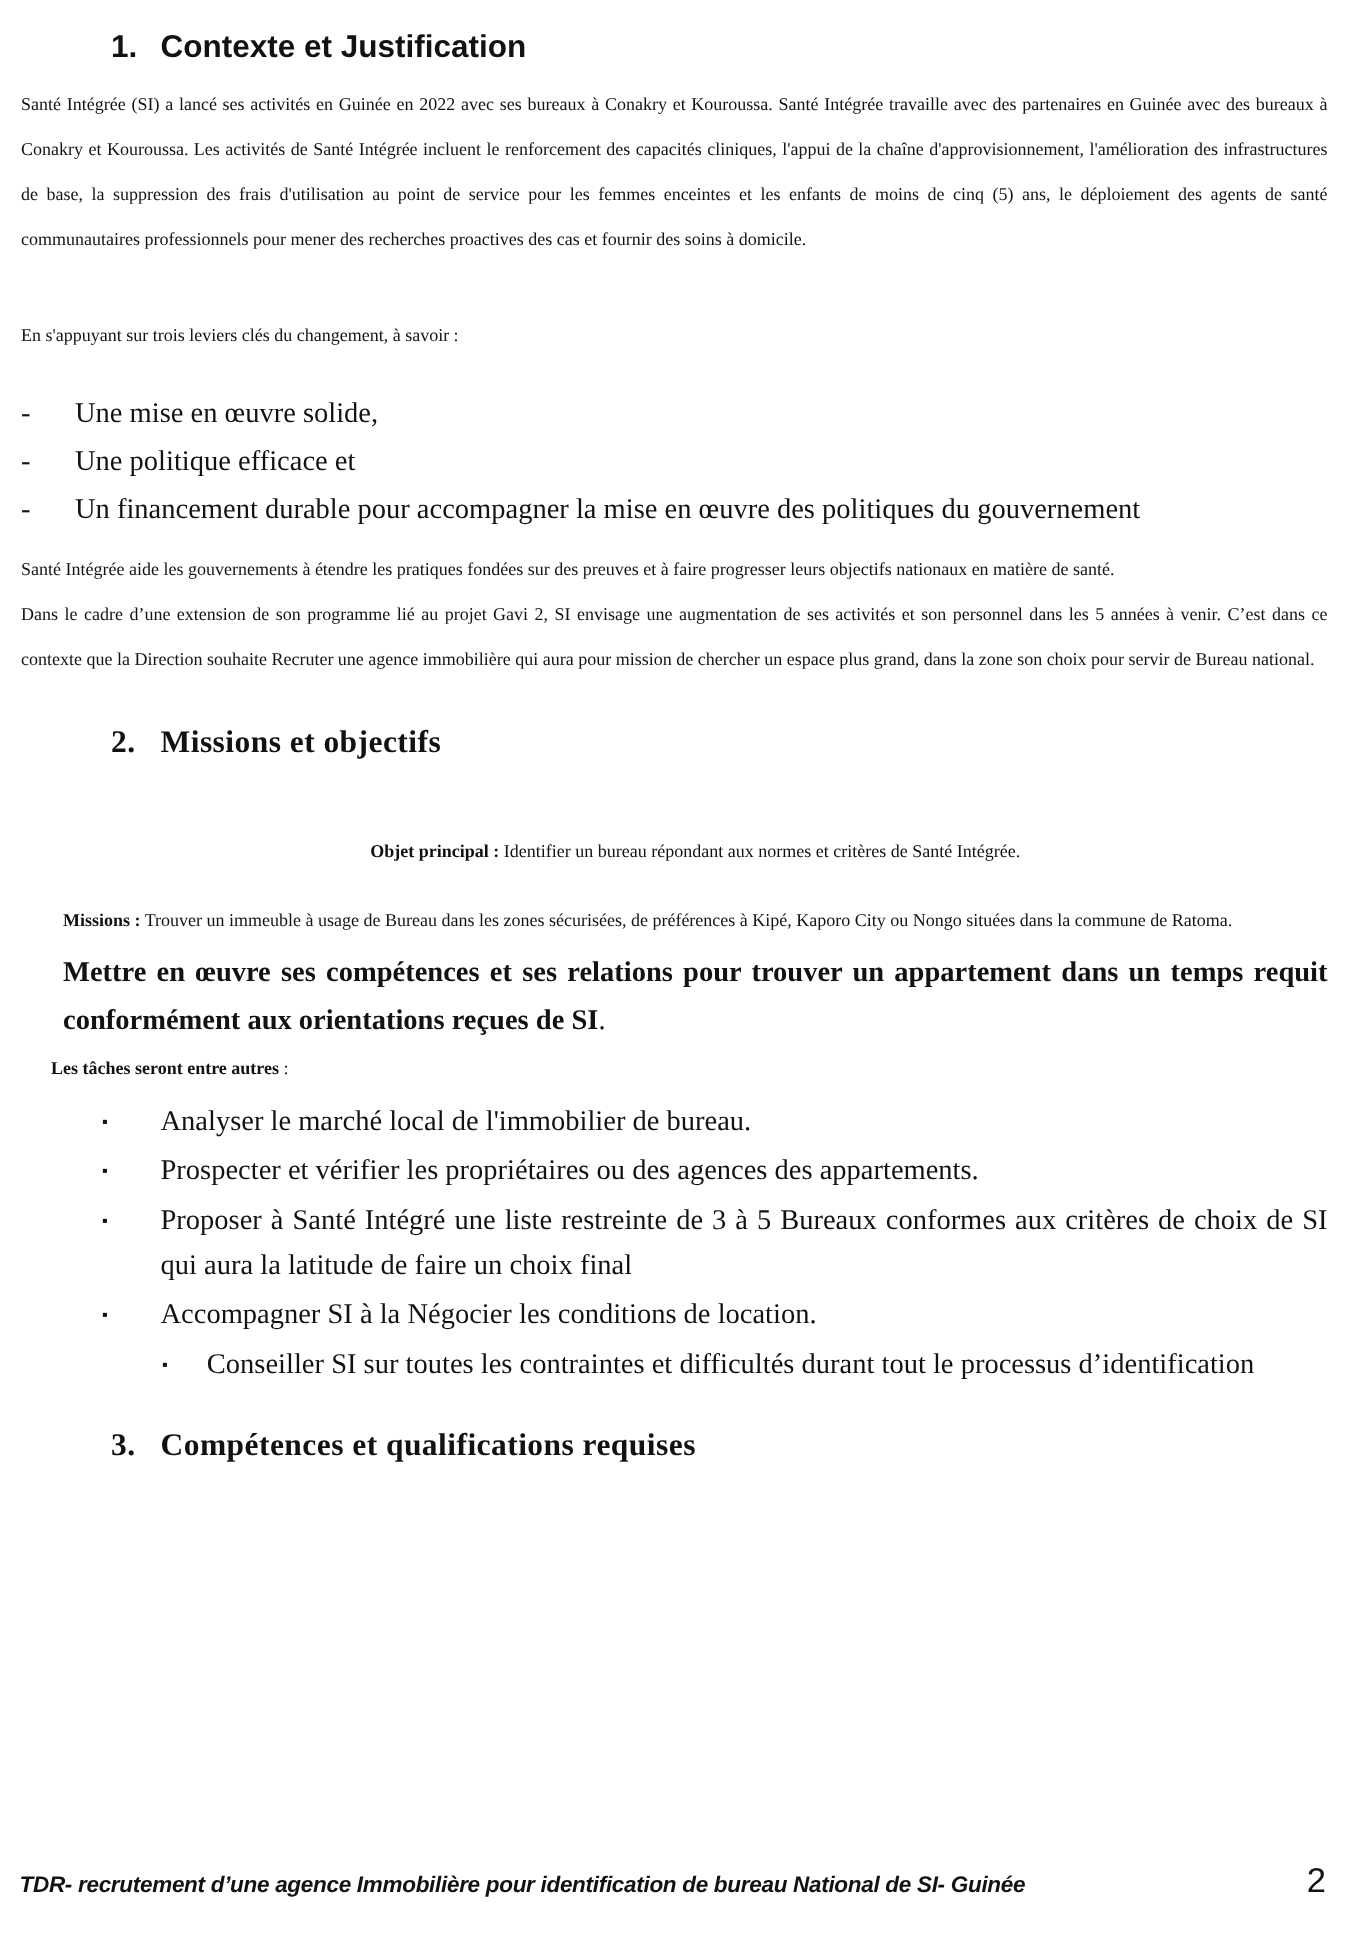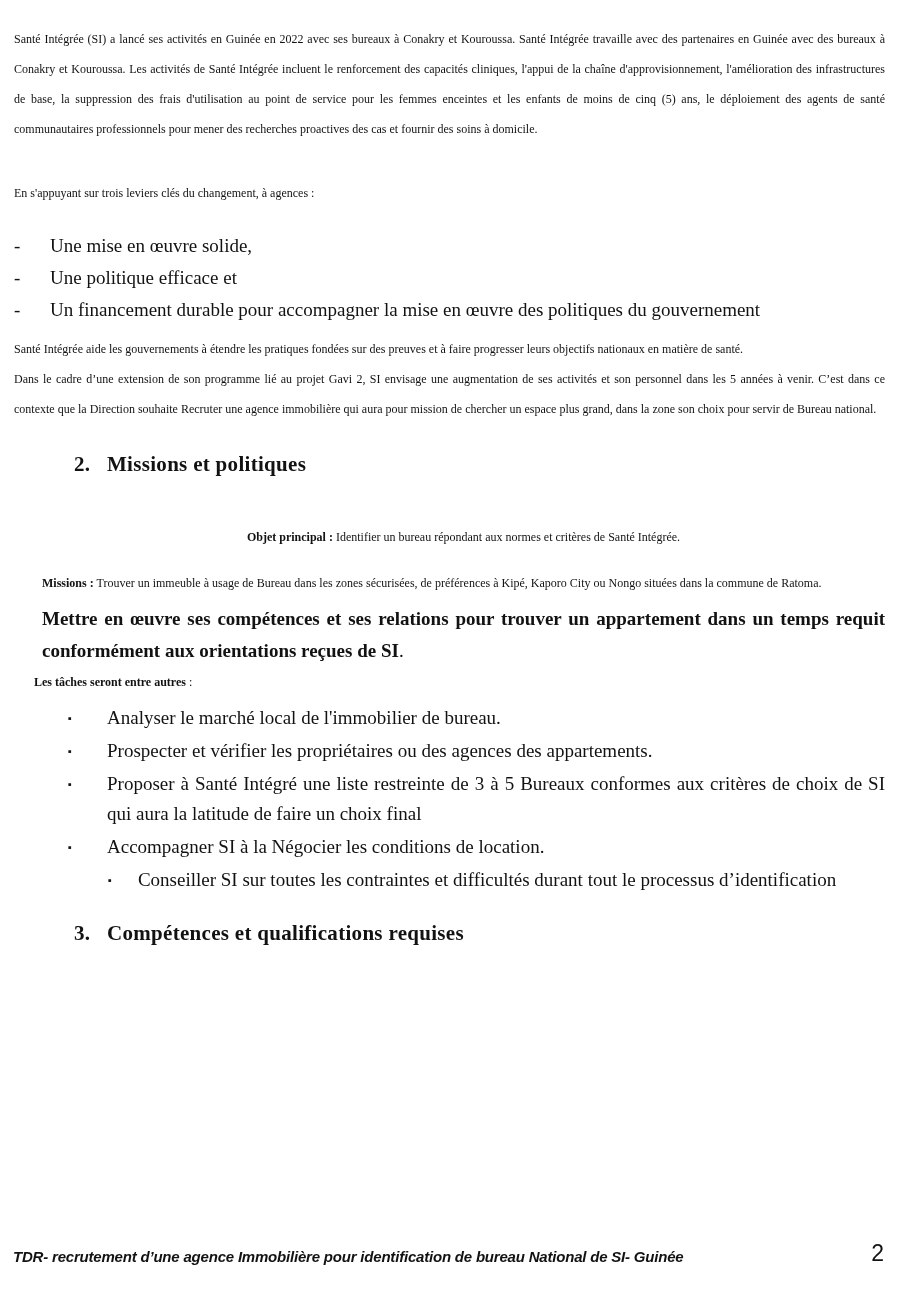--- a/index.html
+++ b/index.html
@@ -80,43 +80,46 @@
     letter-spacing: -0.2px;
   }
   .page-num { font-family: "Liberation Sans", sans-serif; font-size: 23px; line-height: 1; }
 </style>
 </head>
 <body>
 
 <div class="page">
   <div class="content">
 
+    <h1 class="heading h-sans">
+      <span class="h-num">1.</span><span>Contexte et Justification</span>
+    </h1>
 
     <p class="body-p p1">Santé Intégrée (SI) a lancé ses activités en Guinée en 2022 avec ses bureaux à Conakry et Kouroussa. Santé Intégrée travaille avec des partenaires en Guinée avec des bureaux à Conakry et Kouroussa. Les activités de Santé Intégrée incluent le renforcement des capacités cliniques, l'appui de la chaîne d'approvisionnement, l'amélioration des infrastructures de base, la suppression des frais d'utilisation au point de service pour les femmes enceintes et les enfants de moins de cinq (5) ans, le déploiement des agents de santé communautaires professionnels pour mener des recherches proactives des cas et fournir des soins à domicile.</p>
 
-    <p class="body-p p2">En s'appuyant sur trois leviers clés du changement, à agences :</p>
+    <p class="body-p p2">En s'appuyant sur trois leviers clés du changement, à savoir :</p>
 
     <ul class="dash-list">
       <li class="dash-item">
         <span class="dash-marker">-</span><span>Une mise en œuvre solide,</span>
       </li>
       <li class="dash-item">
         <span class="dash-marker">-</span><span>Une politique efficace et</span>
       </li>
       <li class="dash-item">
         <span class="dash-marker">-</span><span>Un financement durable pour accompagner la mise en œuvre des politiques du gouvernement</span>
       </li>
     </ul>
 
     <p class="body-p p3">Santé Intégrée aide les gouvernements à étendre les pratiques fondées sur des preuves et à faire progresser leurs objectifs nationaux en matière de santé.</p>
 
     <p class="body-p p4">Dans le cadre d’une extension de son programme lié au projet Gavi 2, SI envisage une augmentation de ses activités et son personnel dans les 5 années à venir. C’est dans ce contexte que la Direction souhaite Recruter une agence immobilière qui aura pour mission de chercher un espace plus grand, dans la zone son choix pour servir de Bureau national.</p>
 
     <h2 class="heading h-serif h2-heading">
-      <span class="h-num">2.</span><span>Missions et politiques</span>
+      <span class="h-num">2.</span><span>Missions et objectifs</span>
     </h2>
 
     <p class="body-p indent objet-p">
       <span class="blabel">Objet principal :</span><span> Identifier un bureau répondant aux normes et critères de Santé Intégrée.</span>
     </p>
 
     <p class="body-p indent missions-p">
       <span class="blabel">Missions :</span><span> Trouver un immeuble à usage de Bureau dans les zones sécurisées, de préférences à Kipé, Kaporo City ou Nongo situées dans la commune de Ratoma.</span>
     </p>
 

